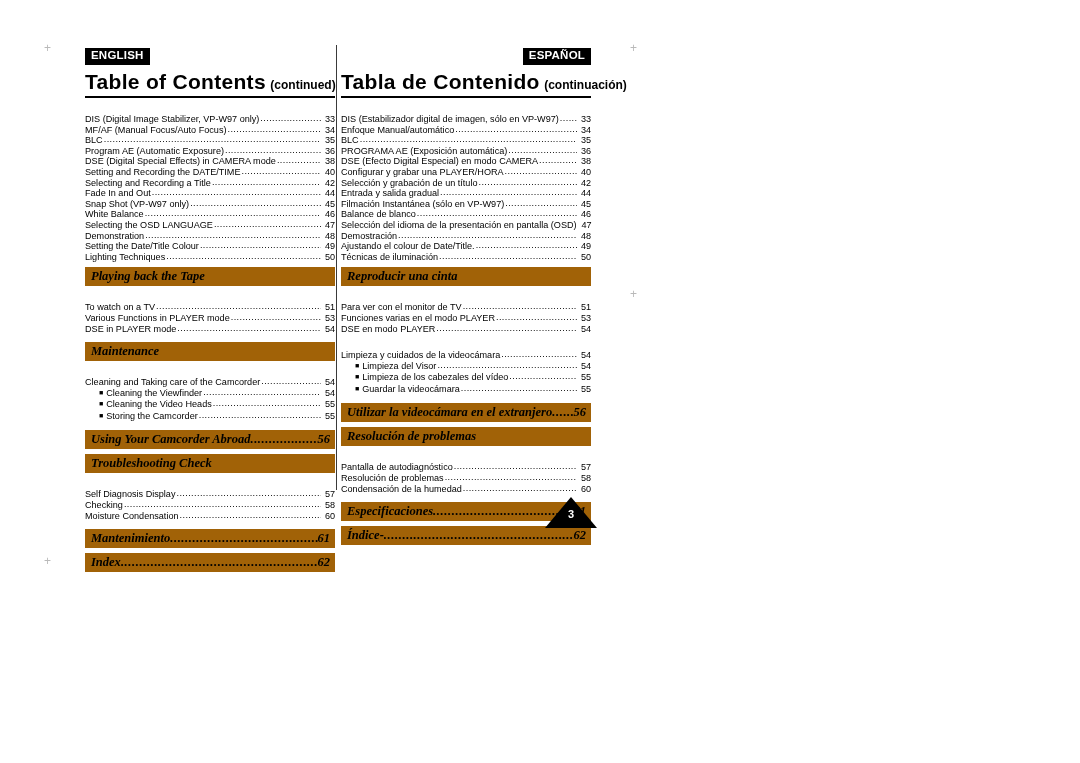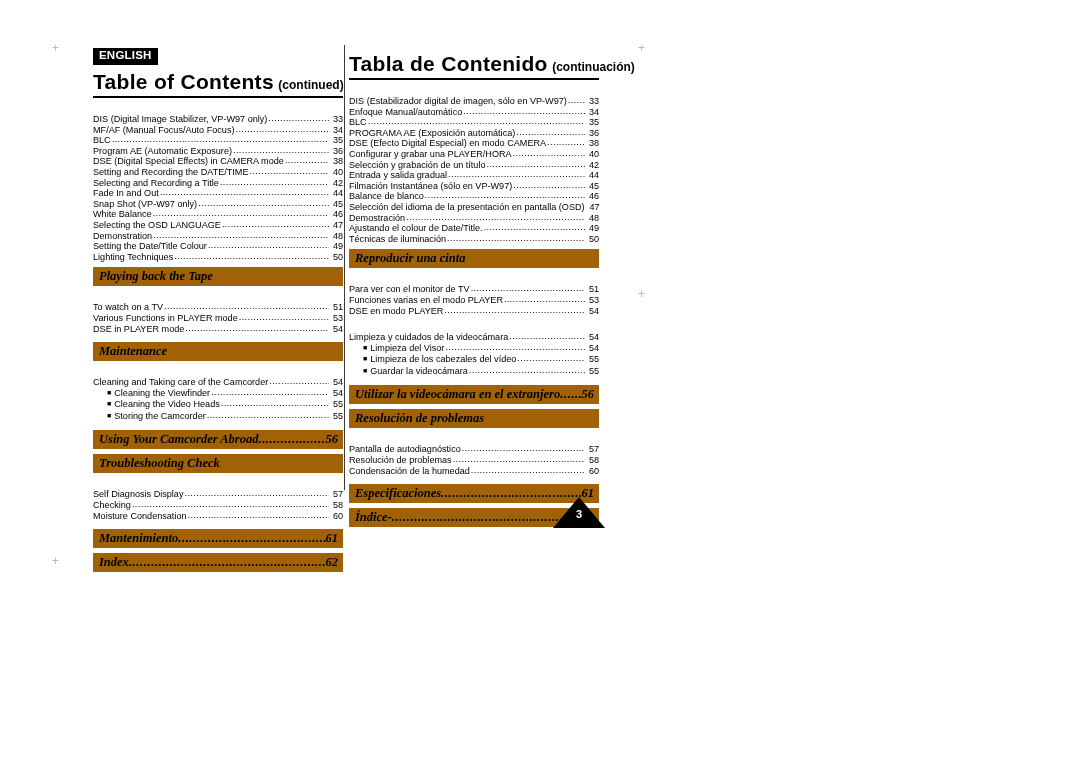--- a/index.html
+++ b/index.html
@@ -10,21 +10,21 @@
   body {
     width: 1080px;
     height: 763px;
     font-family: "Liberation Sans", sans-serif;
     position: relative;
     overflow: hidden;
   }
 
   .page {
     position: absolute;
-    left: 8px; top: 0;
+    left: 0; top: 0;
     width: 1040px;
     height: 763px;
     background: #fff;
   }
 
   
   .regmark {
     position: absolute;
     width: 9px;
     height: 9px;
@@ -378,20 +378,23 @@
       <div class="bar">
         <span class="bar-label">Index</span>
         <span class="bar-dots">...........................................................</span>
         <span class="bar-pg">62</span>
       </div>
 
     </div>
 
     <div class="col right">
 
+      <div class="lang-row">
+        <span class="lang-chip">ESPAÑOL</span>
+      </div>
 
       <div class="head">
         <span class="head-main">Tabla de Contenido</span>
         <span class="head-sub">(continuación)</span>
       </div>
       <div class="head-rule"></div>
 
       <div class="entries">
           <div class="entry">
             <span class="label">DIS (Estabilizador digital de imagen, sólo en VP-W97)</span>

